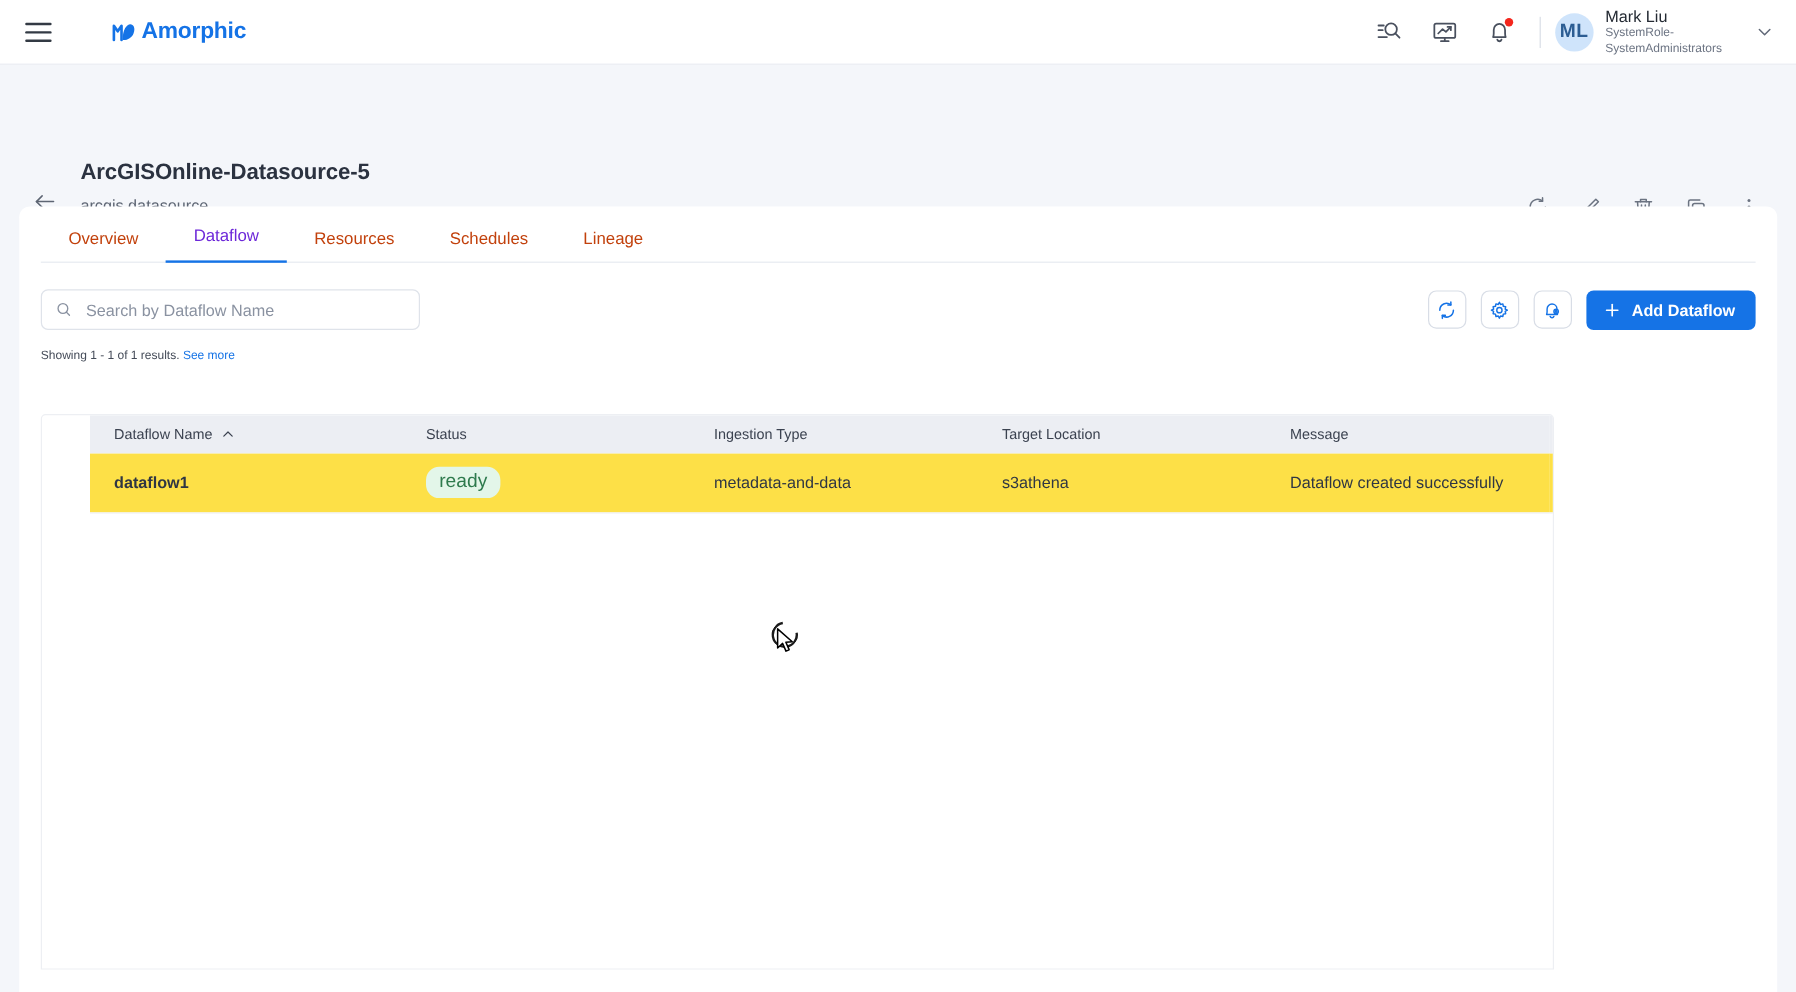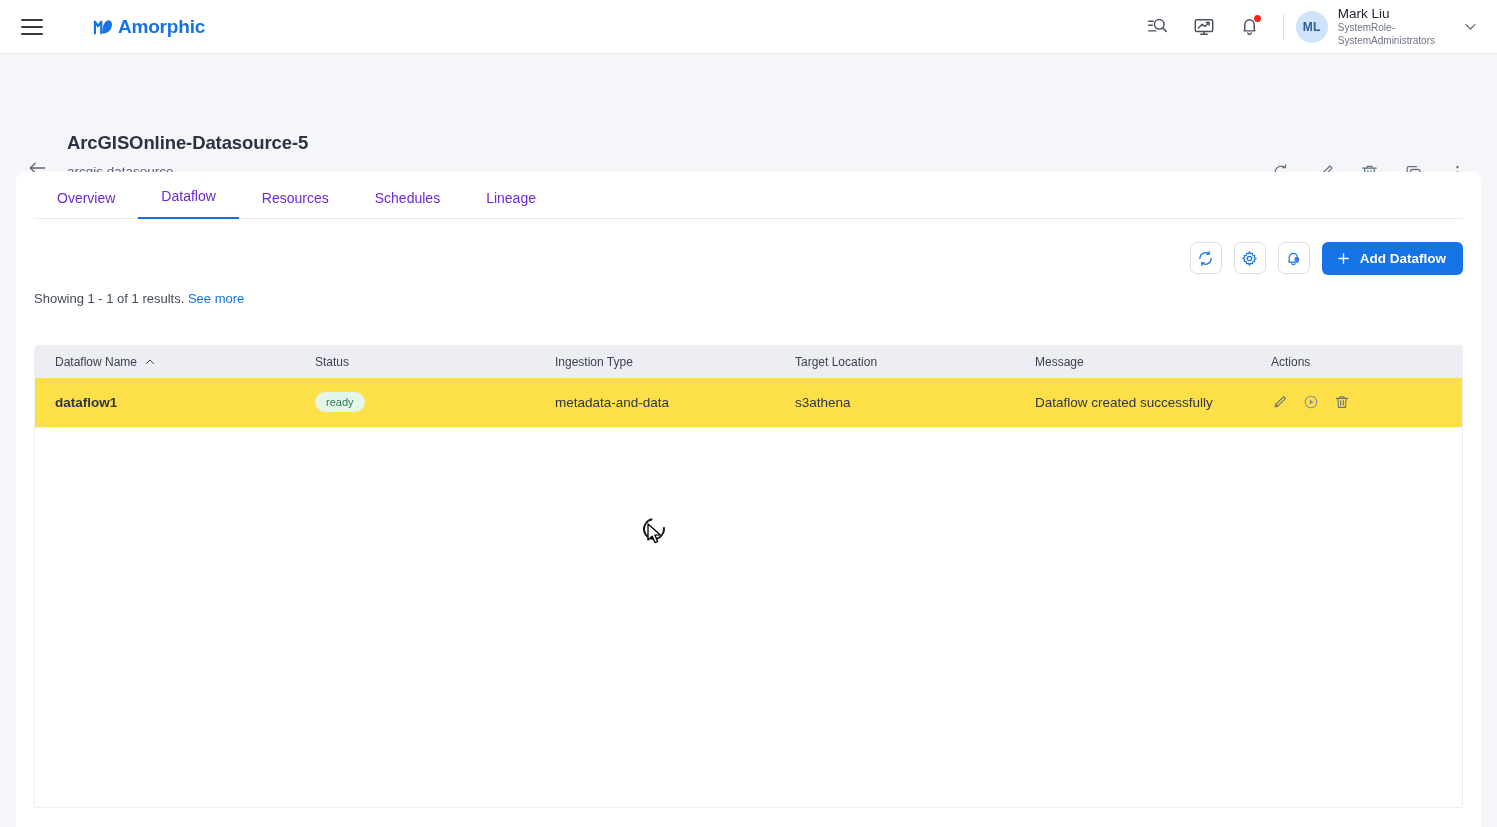--- a/index.html
+++ b/index.html
@@ -40,21 +40,21 @@
     padding-right: 16px;
   }
   .ticon { width: 30px; height: 30px; display: flex; align-items: center; justify-content: center; cursor: pointer; position: relative; margin: 0 8px; }
   .bell-dot {
     position: absolute; top: 3px; right: 4px; width: 7px; height: 7px;
     border-radius: 50%; background: #f4261d;
   }
   .divider-v { width: 1px; height: 26px; background: #d9dee7; margin: 0 12px 0 10px; }
   .avatar {
     width: 32px; height: 32px; border-radius: 50%; background: #cfe4fb;
-    color: #2c5d93; font-size: 12px; font-weight: bold;
+    color: #2c5d93; font-size: 16px; font-weight: bold;
     display: flex; align-items: center; justify-content: center;
     margin-right: 10px; cursor: pointer; letter-spacing: .3px;
   }
   .userblock { display: flex; flex-direction: column; justify-content: center; line-height: 1.28; cursor: pointer; }
   .uname { font-size: 13.5px; color: #242a33; }
   .urole { font-size: 10px; color: #6c7483; max-width: 130px; }
   .caret-btn { margin-left: 24px; width: 22px; height: 22px; display: flex; align-items: center; justify-content: center; cursor: pointer; }
 
   
   .pagehead { position: absolute; top: 54px; left: 0; width: 1497px; height: 118px; }
@@ -88,21 +88,21 @@
     width: 1465px; height: 655px;
     background: #ffffff;
     border-radius: 9px 9px 0 0;
   }
   .tabs {
     position: relative; height: 47px; margin: 0 18px;
     border-bottom: 1px solid #e7eaf0;
     display: flex; align-items: flex-end; gap: 0;
   }
   .tab {
-    padding: 0 23px 13px 23px; font-size: 14px; color: #6d28d9;
+    padding: 0 23px 13px 23px; font-size: 14px; color: #c2410c;
     cursor: pointer; position: relative; top: 1px;
   }
   .tab.active { color: #6d28d9; border-bottom: 2.5px solid #1573e6; }
 
   
   .toolbar {
     position: relative; margin: 22px 18px 0 18px; height: 34px;
     display: flex; align-items: center;
   }
   .searchbox {
@@ -122,44 +122,44 @@
     background: #fff; cursor: pointer;
   }
   .addbtn {
     height: 33px; background: #1573e6; color: #fff; border-radius: 6px;
     display: flex; align-items: center; gap: 9px; padding: 0 17px 0 14px;
     font-size: 13.5px; font-weight: bold; cursor: pointer; border: 0;
     font-family: inherit;
   }
 
   .resultline {
-    margin: 16px 18px 0 18px; font-size: 13px; color: #444b58;
+    margin: 16px 18px 0 18px; font-size: 10px; color: #444b58;
   }
   .resultline a { color: #1573e6; text-decoration: none; cursor: pointer; }
 
   
   .tablewrap {
-    position: absolute; left: 18px; top: 173px; width: 1429px; height: 463px;
-    border: 1px solid #edeff3; border-radius: 4px 4px 0 0; overflow: hidden;
+    position: absolute; left: 18px; top: 173px; width: 1261px; height: 463px;
+    border: 1px solid #edeff3; border-radius: 4px 4px 0 0; overflow: hidden; padding-left: 40px;
   }
   table.grid { width: 100%; border-collapse: collapse; table-layout: fixed; }
   table.grid thead th {
     background: #eceef3; height: 32px; text-align: left;
     font-size: 12px; font-weight: normal; color: #3b4250;
     padding: 0 0 0 20px; border: 0;
   }
   .th-inner { display: flex; align-items: center; gap: 7px; }
   table.grid tbody td {
     height: 49px; font-size: 13.5px; color: #2f3643;
     padding: 0 0 0 20px; border-bottom: 1px solid #eef0f4; background: #fde047;
   }
   td.c-name { font-weight: bold; color: #262c38; }
   .badge {
     display: inline-block; background: #e3f6e9; color: #2e7a4d;
-    font-size: 11px; border-radius: 11px; padding: 4px 11px;
+    font-size: 16px; border-radius: 11px; padding: 4px 11px;
   }
   .rowactions { display: flex; align-items: center; gap: 14px; }
   .rowicon { width: 17px; height: 17px; display: flex; align-items: center; justify-content: center; cursor: pointer; }
 
   
   .spinner {
     position: absolute; left: 643px; top: 518px;
     width: 22px; height: 22px; border-radius: 50%;
     border: 2px solid #1b1b1b; border-top-color: transparent;
     transform: rotate(35deg);
@@ -311,20 +311,27 @@
 
     <div class="tabs">
       <div class="tab">Overview</div>
       <div class="tab active">Dataflow</div>
       <div class="tab">Resources</div>
       <div class="tab">Schedules</div>
       <div class="tab">Lineage</div>
     </div>
 
     <div class="toolbar">
+      <div class="searchbox">
+        <svg width="16" height="16" viewBox="0 0 24 24" fill="none" stroke="#8a92a1" stroke-width="1.8" stroke-linecap="round">
+          <circle cx="10.5" cy="10.5" r="6.6"></circle>
+          <line x1="15.4" y1="15.6" x2="19.4" y2="19.6"></line>
+        </svg>
+        <input type="text" placeholder="Search by Dataflow Name" style="">
+      </div>
 
       <div class="toolbar-right">
         <div class="iconbtn">
           <svg width="17" height="17" viewBox="0 0 24 24" fill="none" stroke="#1573e6" stroke-width="1.8" stroke-linecap="round" stroke-linejoin="round">
             <path d="M20 12 A8 8 0 0 1 7 18.3"></path>
             <path d="M4 12 A8 8 0 0 1 17 5.7"></path>
             <polyline points="17,2.4 17,5.9 13.5,5.9"></polyline>
             <polyline points="7,21.6 7,18.1 10.5,18.1"></polyline>
           </svg>
         </div>

